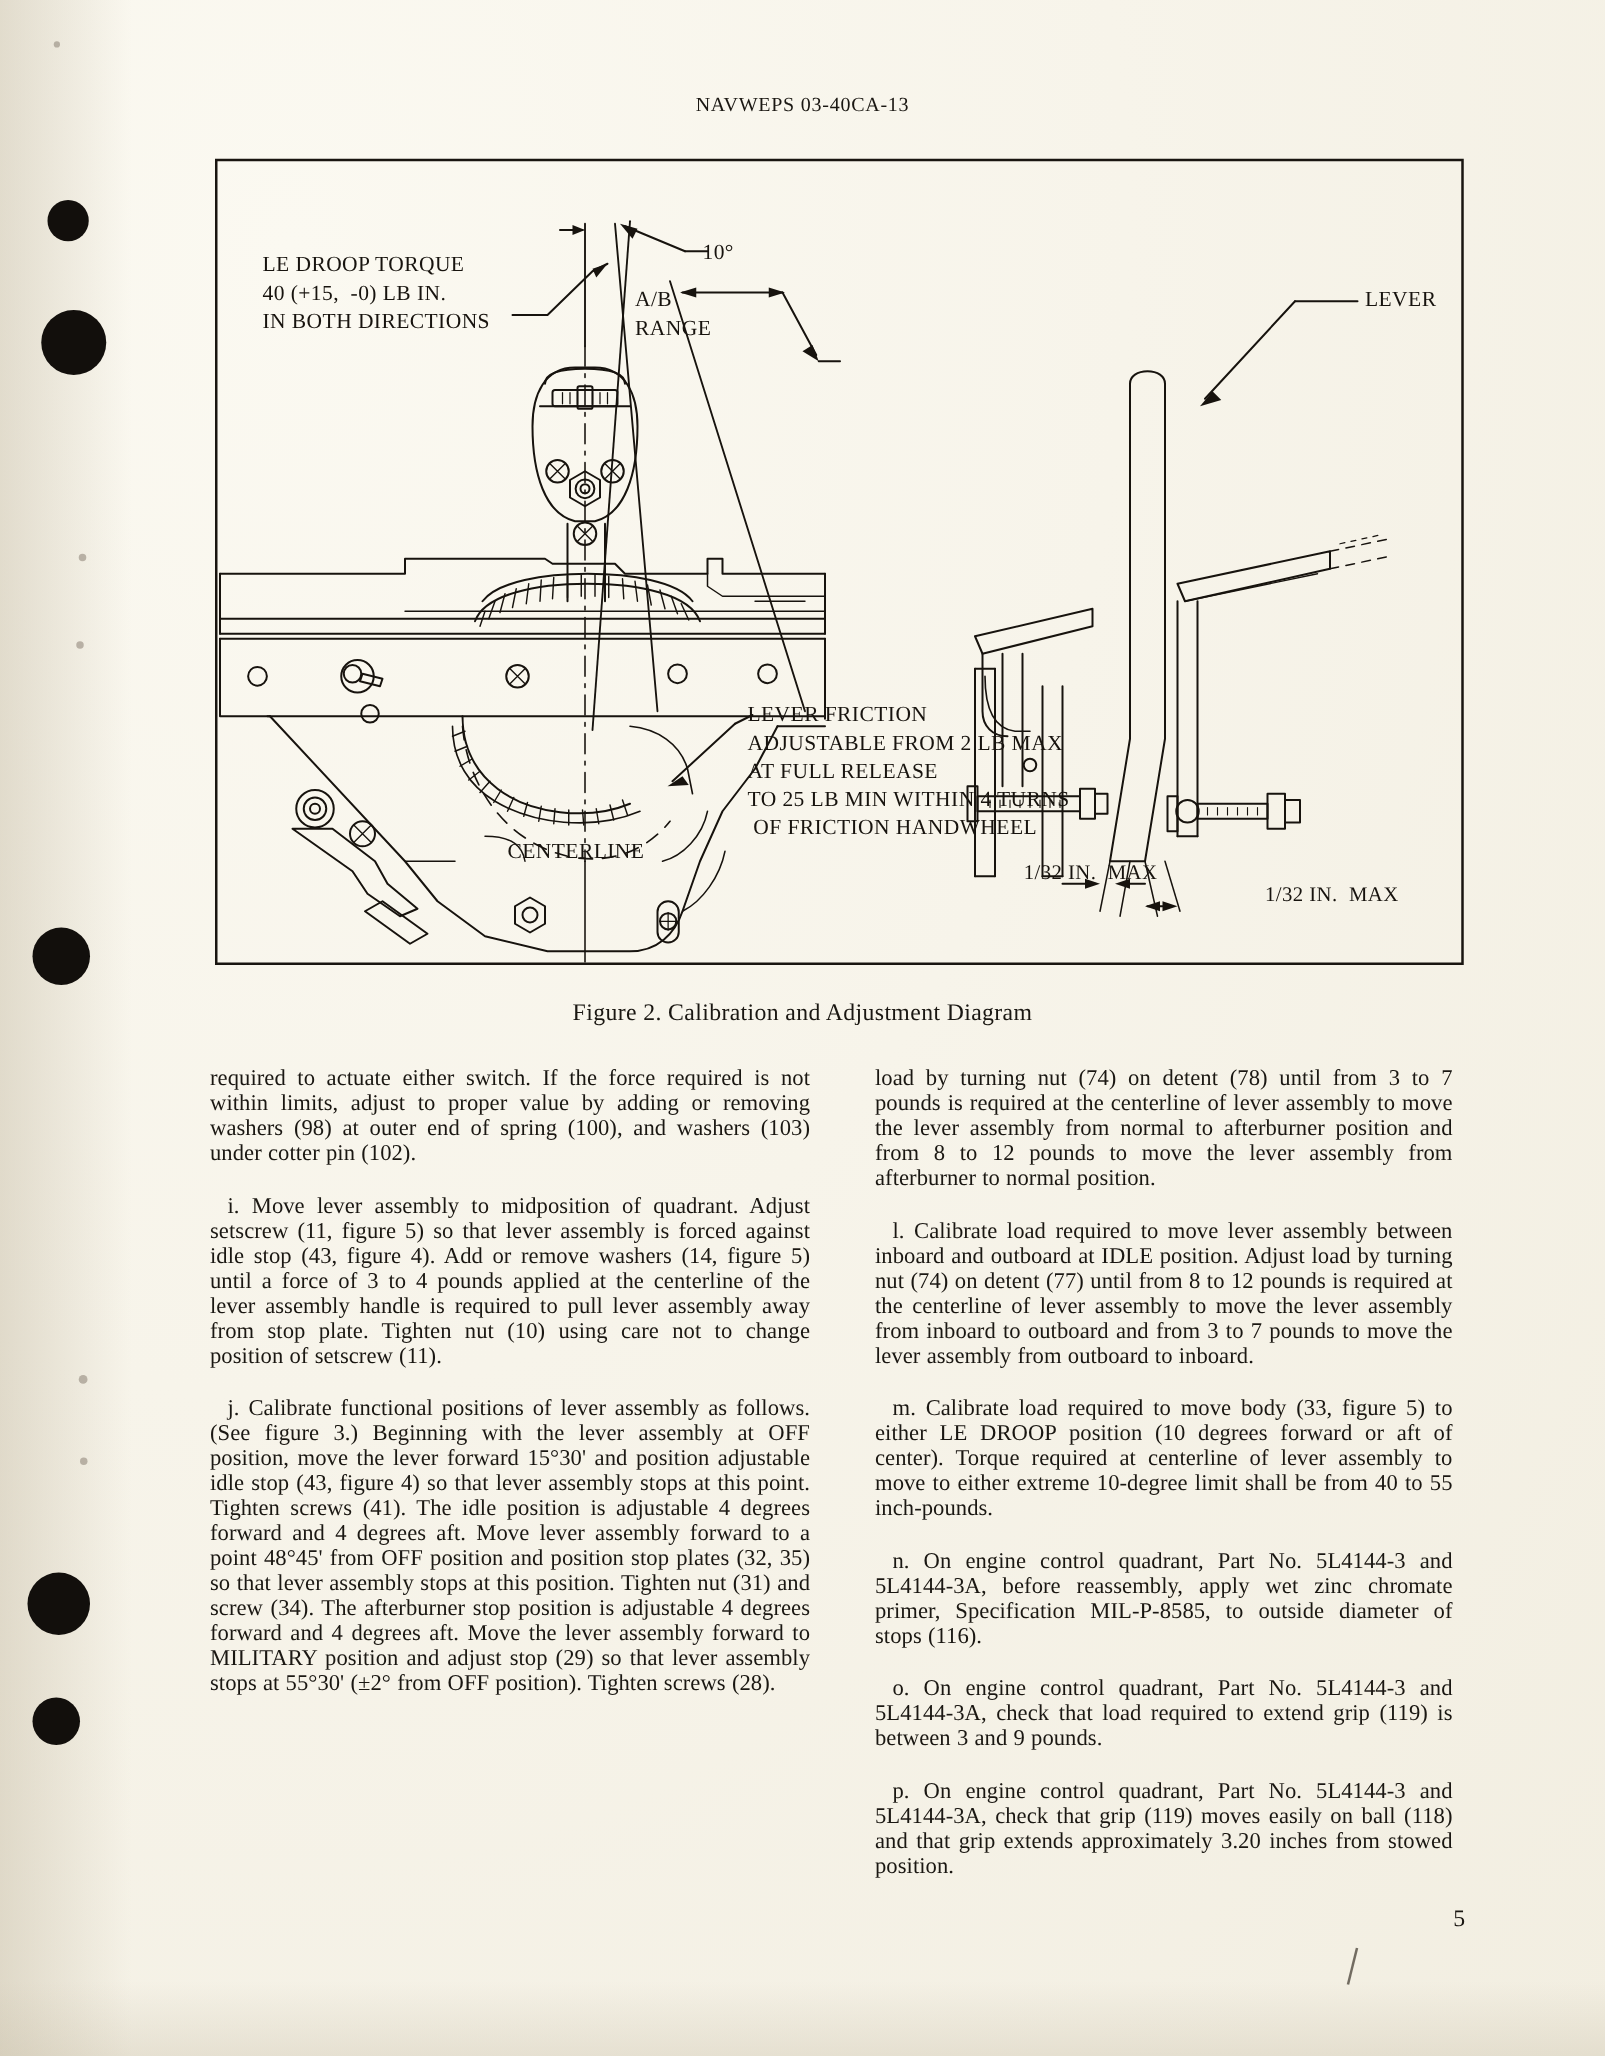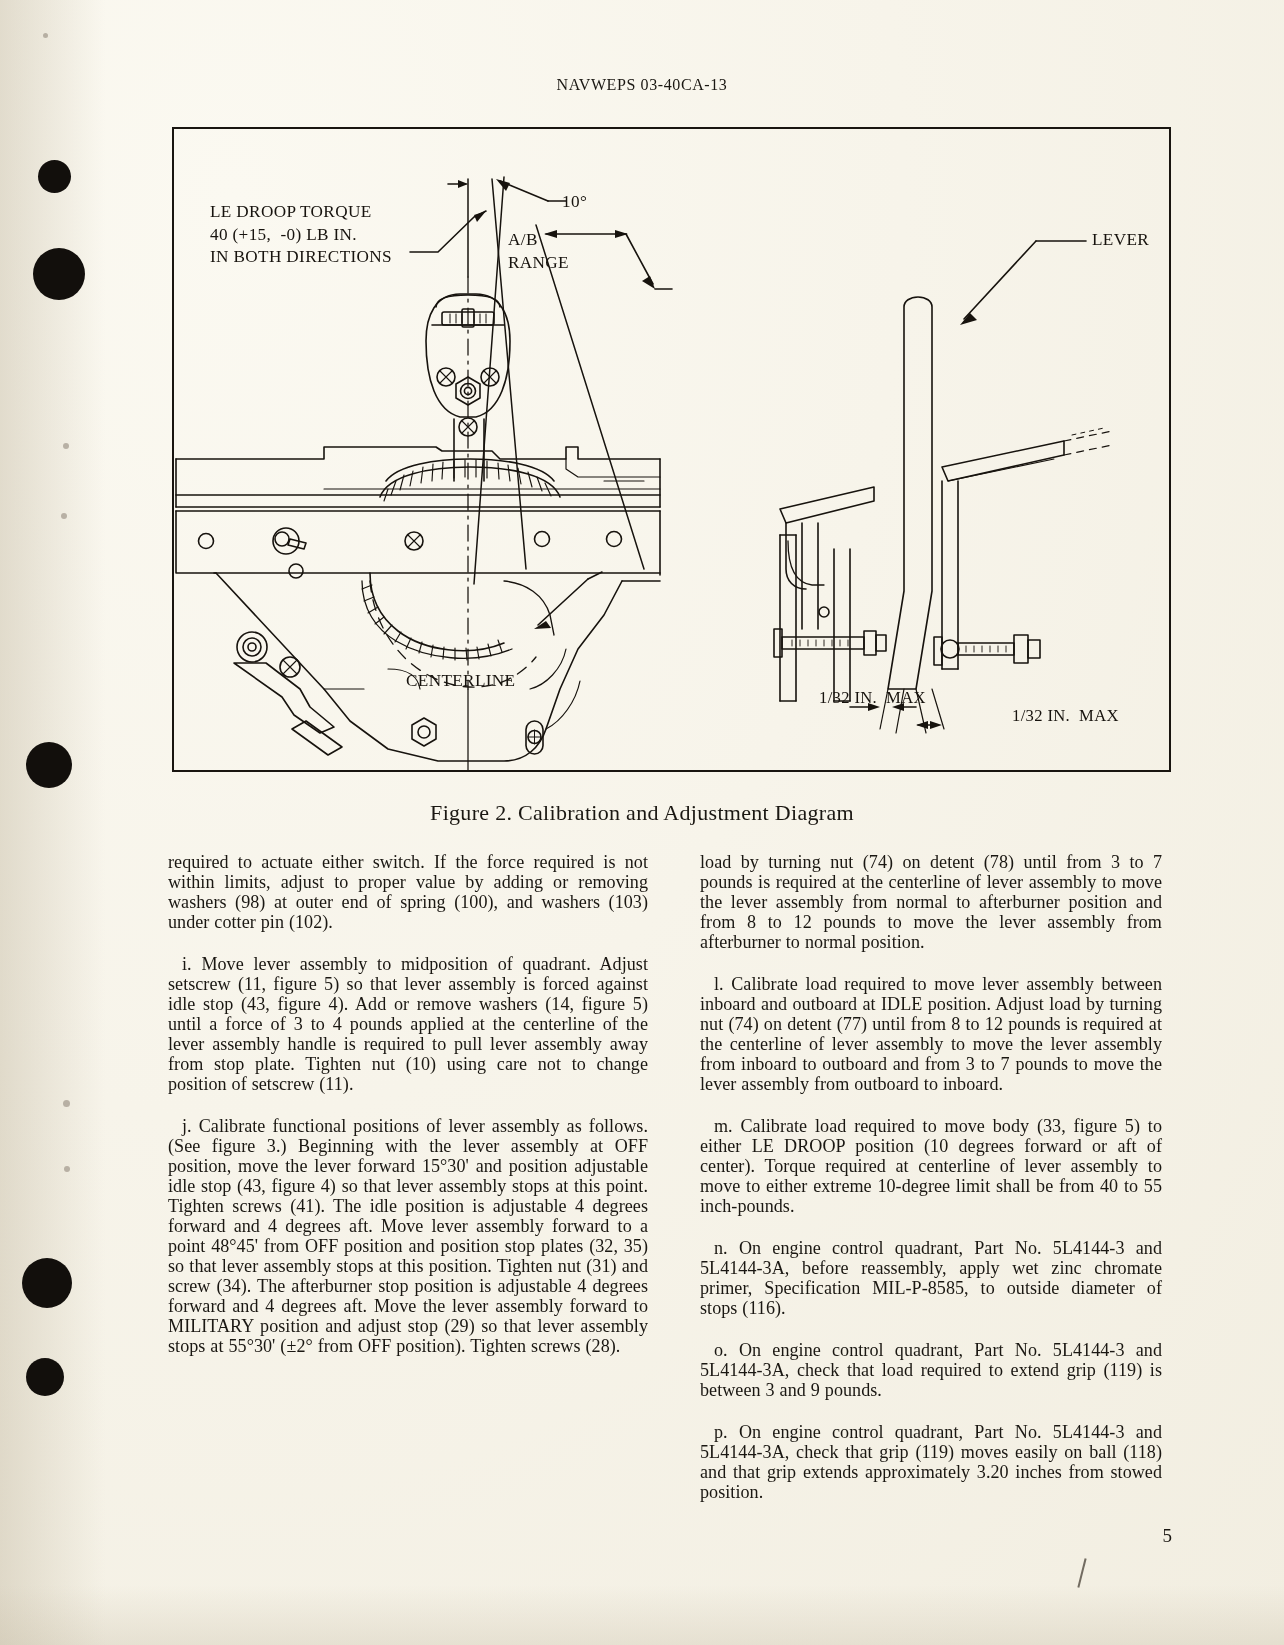--- a/index.html
+++ b/index.html
@@ -50,21 +50,21 @@
   .callout{
     position:absolute;
     font-family:"Liberation Serif", serif;
     font-size:17.2px;line-height:22.6px;letter-spacing:.35px;
     white-space:pre;color:#17130e;
   }
   .callout.small{font-size:16.6px;line-height:21.5px;}
 
   .fig-caption{
     position:absolute;top:800px;left:0;width:100%;
-    text-align:center;font-size:22px;letter-spacing:.3px;
+    text-align:center;font-size:19px;letter-spacing:.3px;
   }
 
   
   .col{
     position:absolute;top:852px;width:480px;
     font-size:18.1px;line-height:20px;
     text-align:justify;
     letter-spacing:.04px;
     word-spacing:.4px;
   }
@@ -304,20 +304,25 @@
 IN BOTH DIRECTIONS</div>
 
       <div class="callout" style="left:388px;top:62px;">10°</div>
 
       <div class="callout" style="left:334px;top:100px;">A/B
 RANGE</div>
 
 
       <div class="callout" style="left:918px;top:100px;">LEVER</div>
 
+      <div class="callout" style="left:424px;top:432px;">LEVER FRICTION
+ADJUSTABLE FROM 2 LB MAX
+AT FULL RELEASE
+TO 25 LB MIN WITHIN 4 TURNS
+ OF FRICTION HANDWHEEL</div>
 
       <div class="callout" style="left:232px;top:541px;text-align:right;">CENTERLINE</div>
 
       <div class="callout small" style="left:645px;top:558px;text-align:right;width:0;transform:translateX(-100%);">1/32 IN.  MAX</div>
 
       <div class="callout small" style="left:838px;top:576px;">1/32 IN.  MAX</div>
     </div>
   </div>
 
   <div class="fig-caption">Figure 2.   Calibration and Adjustment Diagram</div>

